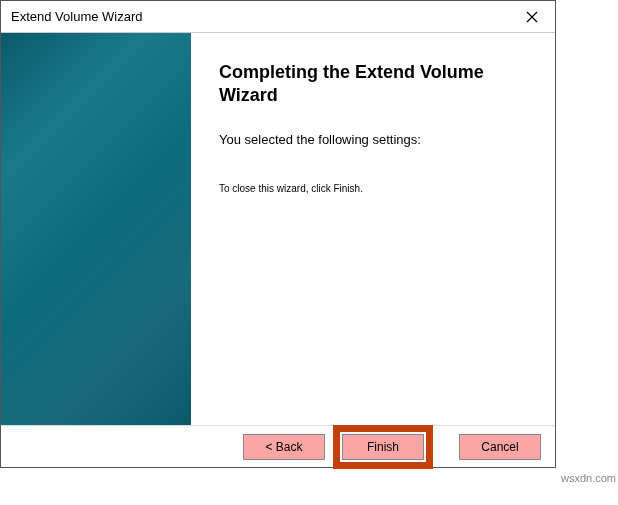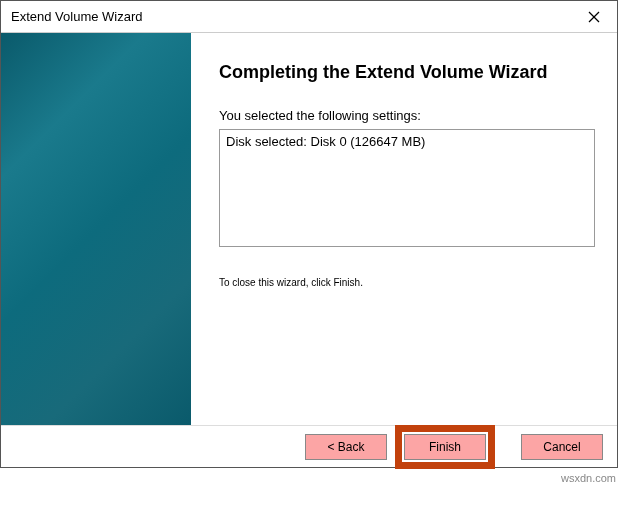--- a/index.html
+++ b/index.html
@@ -5,21 +5,21 @@
     * { box-sizing: border-box; margin: 0; padding: 0; }
     body {
       font-family: 'Segoe UI', Tahoma, sans-serif;
       font-size: 12px;
       background: #fff;
       width: 618px;
       height: 505px;
       overflow: hidden;
     }
     .window {
-      width: 618px;
+      width: 556px;
       height: 468px;
       border: 1px solid #555;
       background: #fff;
       display: flex;
       flex-direction: column;
     }
     .titlebar {
       height: 32px;
       display: flex;
       align-items: center;
@@ -123,23 +123,20 @@
           <line x1="1" y1="1" x2="11" y2="11" stroke="#000" stroke-width="1.2"></line>
           <line x1="11" y1="1" x2="1" y2="11" stroke="#000" stroke-width="1.2"></line>
         </svg>
     </div>
   </div>
   <div class="body">
     <div class="sidebar"></div>
     <div class="content">
       <div class="heading">Completing the Extend Volume Wizard</div>
       <div class="settings-label">You selected the following settings:</div>
-      <div class="settings-box">
-        <div>Disk selected: Disk 0 (126647 MB)</div>
-      </div>
       <div class="close-instruction">To close this wizard, click Finish.</div>
     </div>
   </div>
   <div class="footer">
     <button class="btn">&lt; Back</button>
     <span class="finish-wrap">
       <button class="btn">Finish</button>
     </span>
     <span class="gap"></span>
     <button class="btn">Cancel</button>

